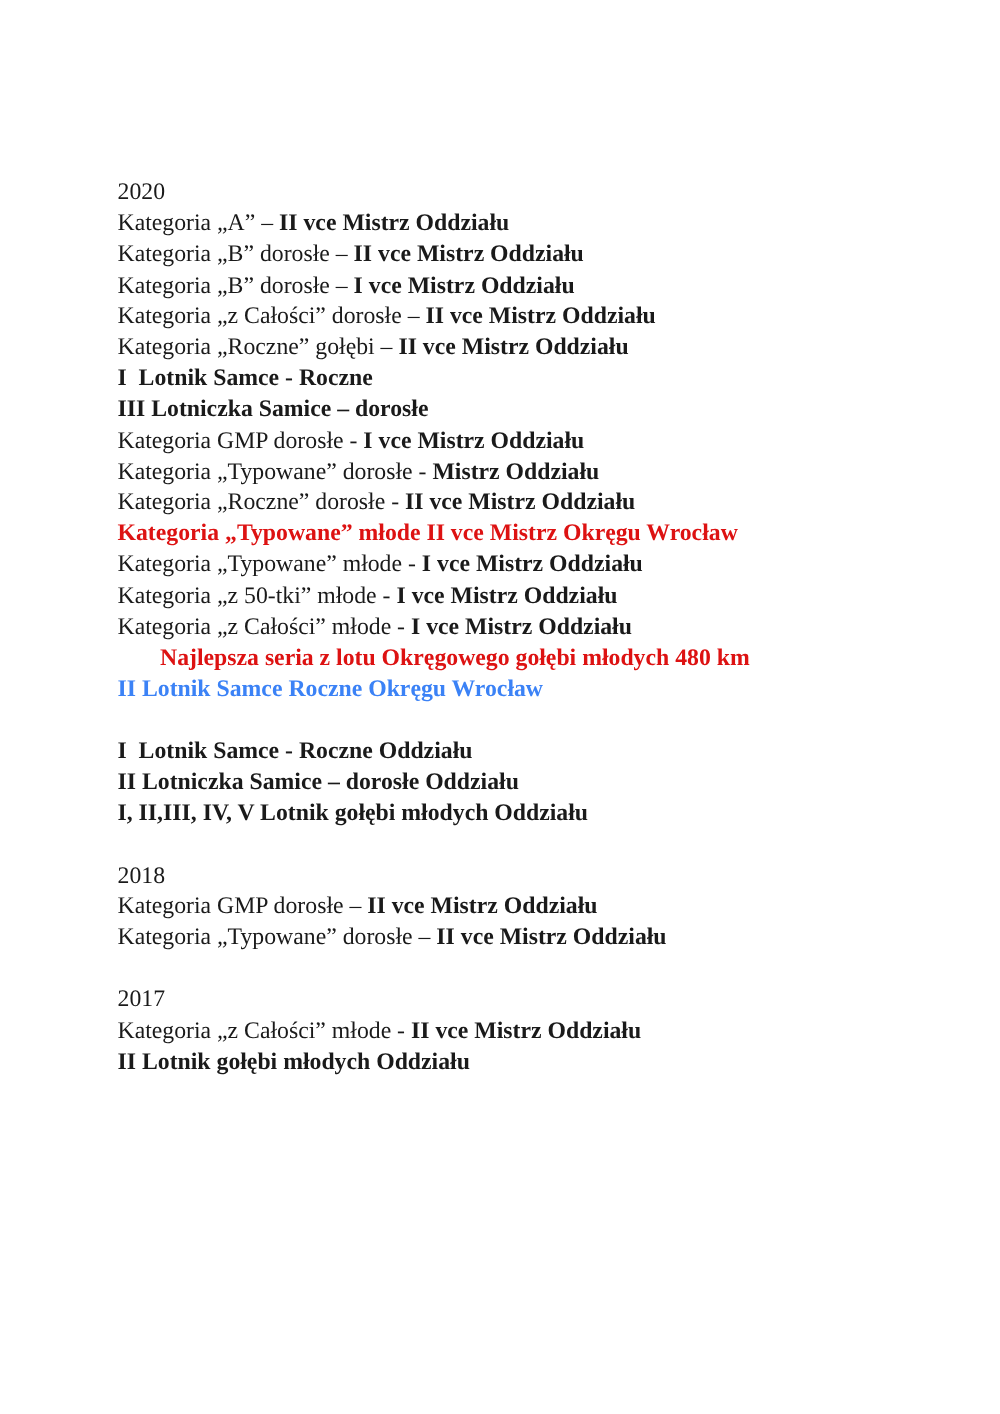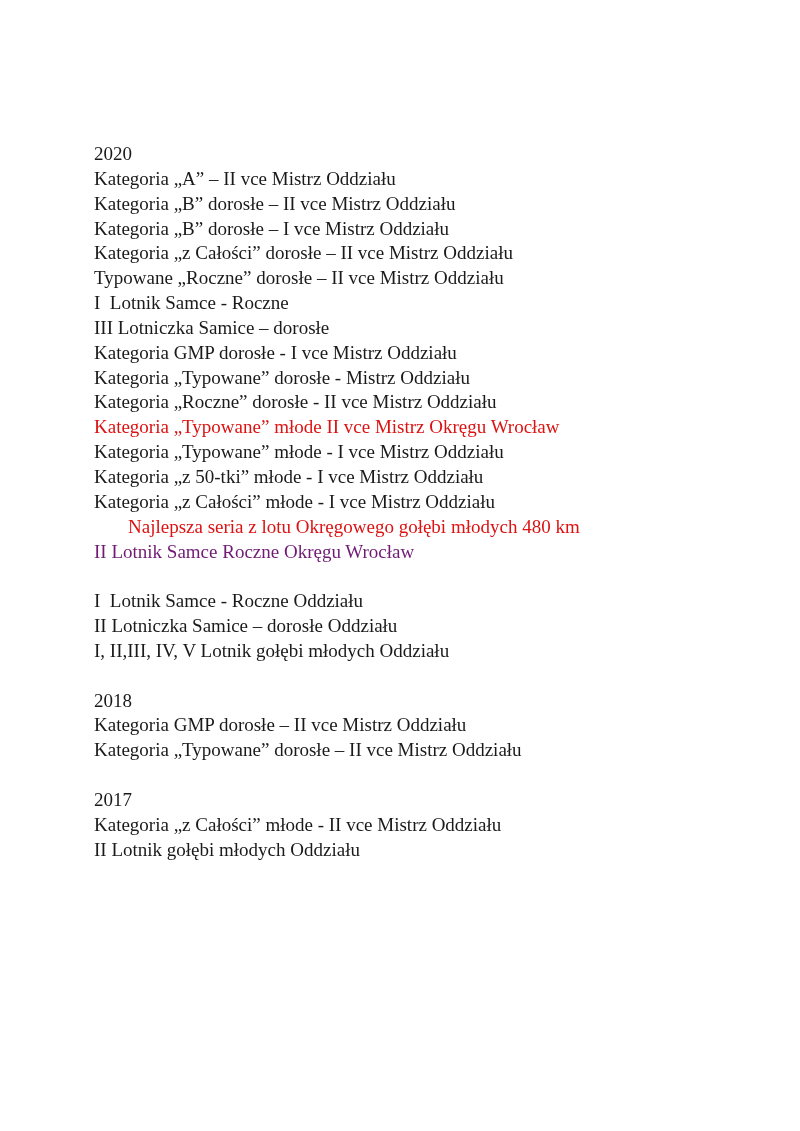--- a/index.html
+++ b/index.html
@@ -22,45 +22,45 @@
     right: 60px;
   }
   .doc-line {
     font-size: 19px;
     line-height: 24.85px;
     min-height: 24.85px;
     color: #1a1a1a;
     white-space: pre-wrap;
   }
   .seg { font-weight: normal; }
-  .seg.bold { font-weight: normal; }
+  .seg.bold { font-weight: bold; }
   .seg.red  { color: #dd1212; }
 </style>
 </head>
 <body>
 
 <div class="page">
   <div class="doc-body" style="color: rgb(26, 26, 26);">
       <div class="doc-line"><span class="seg">2020</span></div>
       <div class="doc-line"><span class="seg">Kategoria „A” – </span><span class="seg bold">II vce Mistrz Oddziału</span></div>
       <div class="doc-line"><span class="seg">Kategoria „B” dorosłe – </span><span class="seg bold">II vce Mistrz Oddziału</span></div>
       <div class="doc-line"><span class="seg">Kategoria „B” dorosłe – </span><span class="seg bold">I vce Mistrz Oddziału</span></div>
       <div class="doc-line"><span class="seg">Kategoria „z Całości” dorosłe – </span><span class="seg bold">II vce Mistrz Oddziału</span></div>
-      <div class="doc-line"><span class="seg">Typowane „Roczne” dorosłe – </span><span class="seg bold">II vce Mistrz Oddziału</span></div>
+      <div class="doc-line"><span class="seg">Kategoria „Roczne” gołębi – </span><span class="seg bold">II vce Mistrz Oddziału</span></div>
       <div class="doc-line"><span class="seg bold">I  Lotnik Samce - Roczne</span></div>
       <div class="doc-line"><span class="seg bold">III Lotniczka Samice – dorosłe</span></div>
       <div class="doc-line"><span class="seg">Kategoria GMP dorosłe - </span><span class="seg bold">I vce Mistrz Oddziału</span></div>
       <div class="doc-line"><span class="seg">Kategoria „Typowane” dorosłe - </span><span class="seg bold">Mistrz Oddziału</span></div>
       <div class="doc-line"><span class="seg">Kategoria „Roczne” dorosłe - </span><span class="seg bold">II vce Mistrz Oddziału</span></div>
       <div class="doc-line"><span class="seg bold red" style="color: rgb(221, 18, 18);">Kategoria „Typowane” młode II vce Mistrz Okręgu Wrocław</span></div>
       <div class="doc-line"><span class="seg">Kategoria „Typowane” młode - </span><span class="seg bold">I vce Mistrz Oddziału</span></div>
       <div class="doc-line"><span class="seg">Kategoria „z 50-tki” młode - </span><span class="seg bold">I vce Mistrz Oddziału</span></div>
       <div class="doc-line"><span class="seg">Kategoria „z Całości” młode - </span><span class="seg bold">I vce Mistrz Oddziału</span></div>
       <div class="doc-line"><span class="seg bold red" style="color: rgb(221, 18, 18); margin-left: 34px;">Najlepsza seria z lotu Okręgowego gołębi młodych 480 km</span></div>
-      <div class="doc-line"><span class="seg bold red" style="color: #701a75;">II Lotnik Samce Roczne Okręgu Wrocław</span></div>
+      <div class="doc-line"><span class="seg bold red" style="color: #3b82f6;">II Lotnik Samce Roczne Okręgu Wrocław</span></div>
       <div class="doc-line"></div>
       <div class="doc-line"><span class="seg bold">I  Lotnik Samce - Roczne Oddziału</span></div>
       <div class="doc-line"><span class="seg bold">II Lotniczka Samice – dorosłe Oddziału</span></div>
       <div class="doc-line"><span class="seg bold">I, II,III, IV, V Lotnik gołębi młodych Oddziału</span></div>
       <div class="doc-line"></div>
       <div class="doc-line"><span class="seg">2018</span></div>
       <div class="doc-line"><span class="seg">Kategoria GMP dorosłe – </span><span class="seg bold">II vce Mistrz Oddziału</span></div>
       <div class="doc-line"><span class="seg">Kategoria „Typowane” dorosłe – </span><span class="seg bold">II vce Mistrz Oddziału</span></div>
       <div class="doc-line"></div>
       <div class="doc-line"><span class="seg">2017</span></div>

